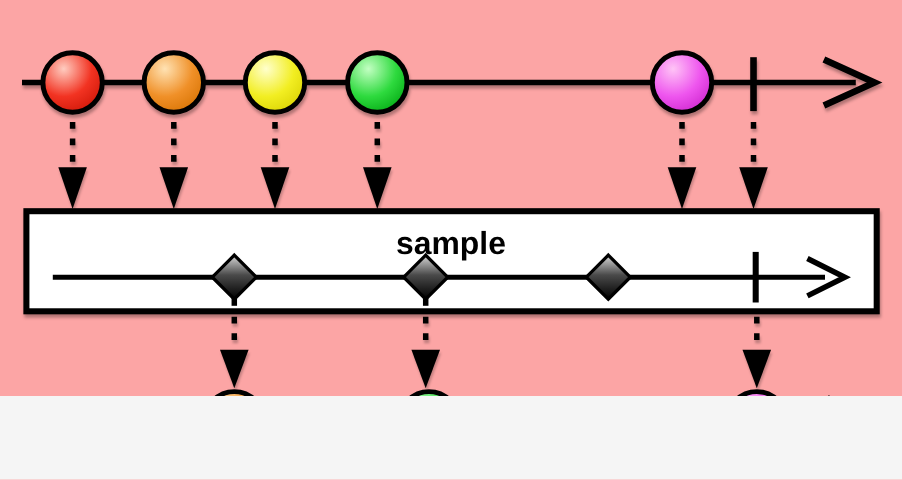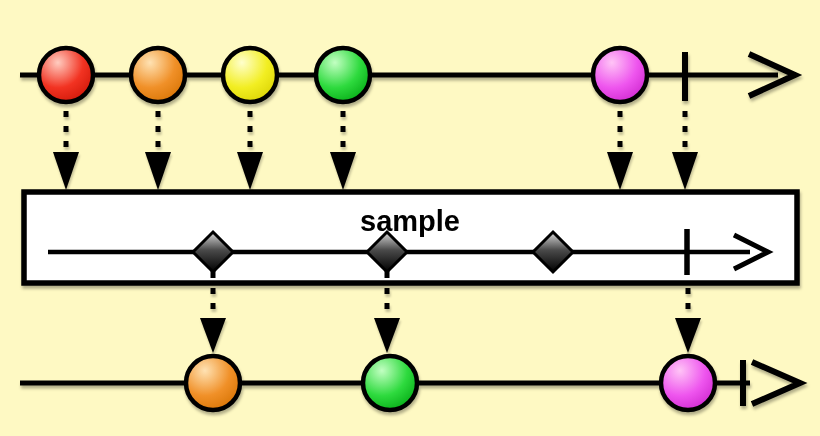--- a/index.html
+++ b/index.html
@@ -4,22 +4,22 @@
 <style>
   html, body {
     margin: 0;
     padding: 0;
     background: #f5f5f5;
     font-family: "Liberation Sans", sans-serif;
   }
   .stage {
     position: relative;
     width: 820px;
-    height: 436px;
-    background: #fef9c3;
+    height: 360px;
+    background: #fca5a5;
     overflow: hidden;
   }
   svg { display: block; }
   .shadowed { filter: drop-shadow(1px 3px 1.5px rgba(0,0,0,0.30)); }
   .soft-shadow { filter: drop-shadow(1px 3px 1px rgba(0,0,0,0.22)); }
   .op-label {
     font-family: "Liberation Sans", sans-serif;
     font-weight: bold;
     font-size: 29px;
     fill: #000000;

